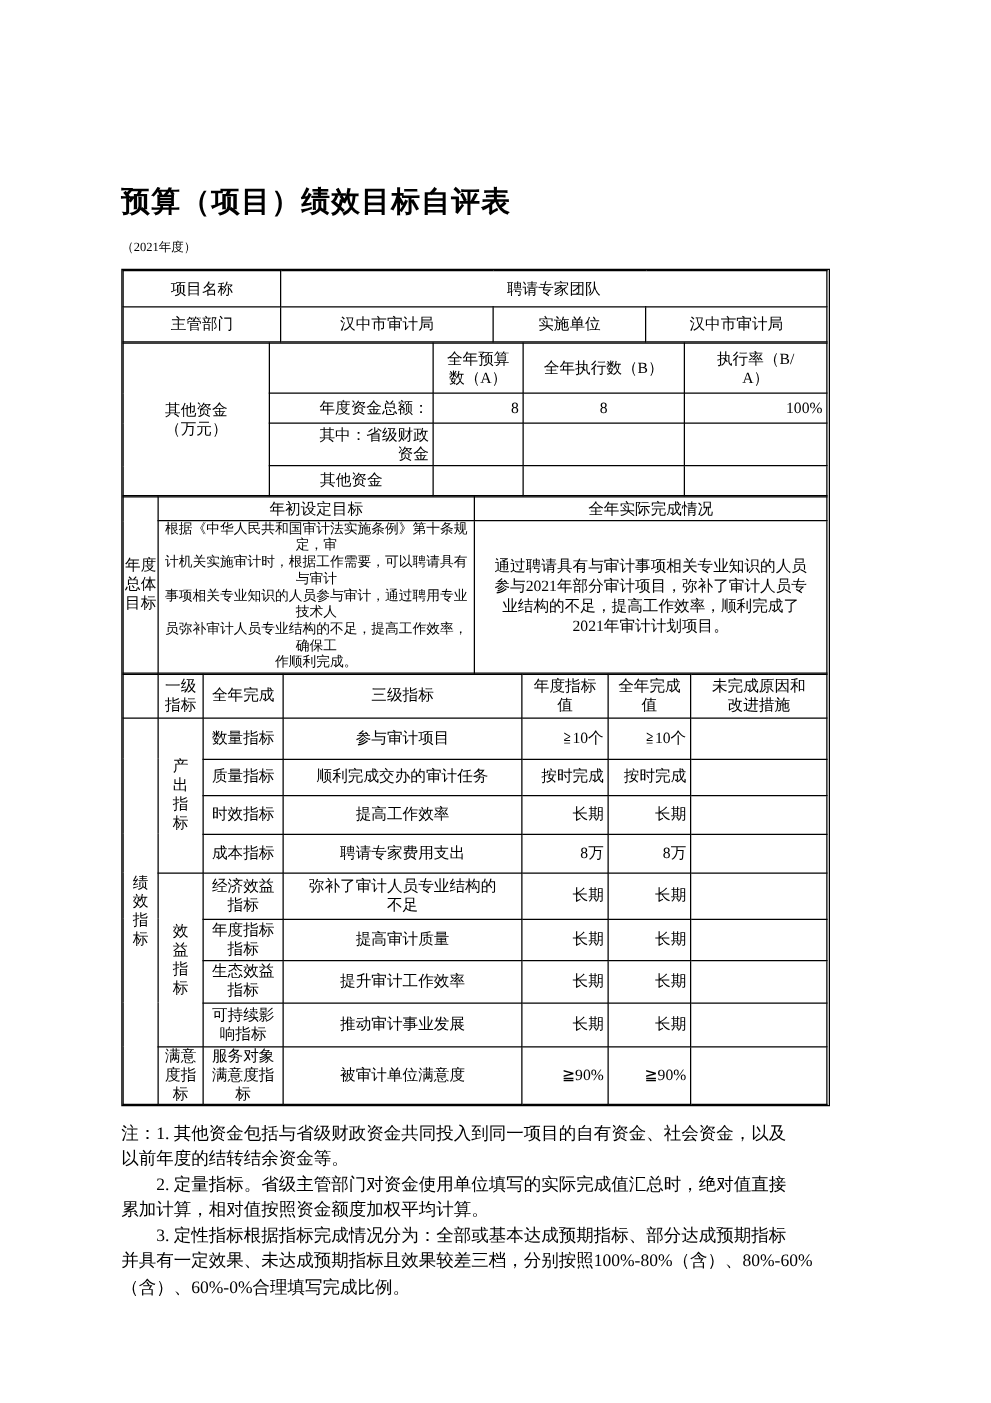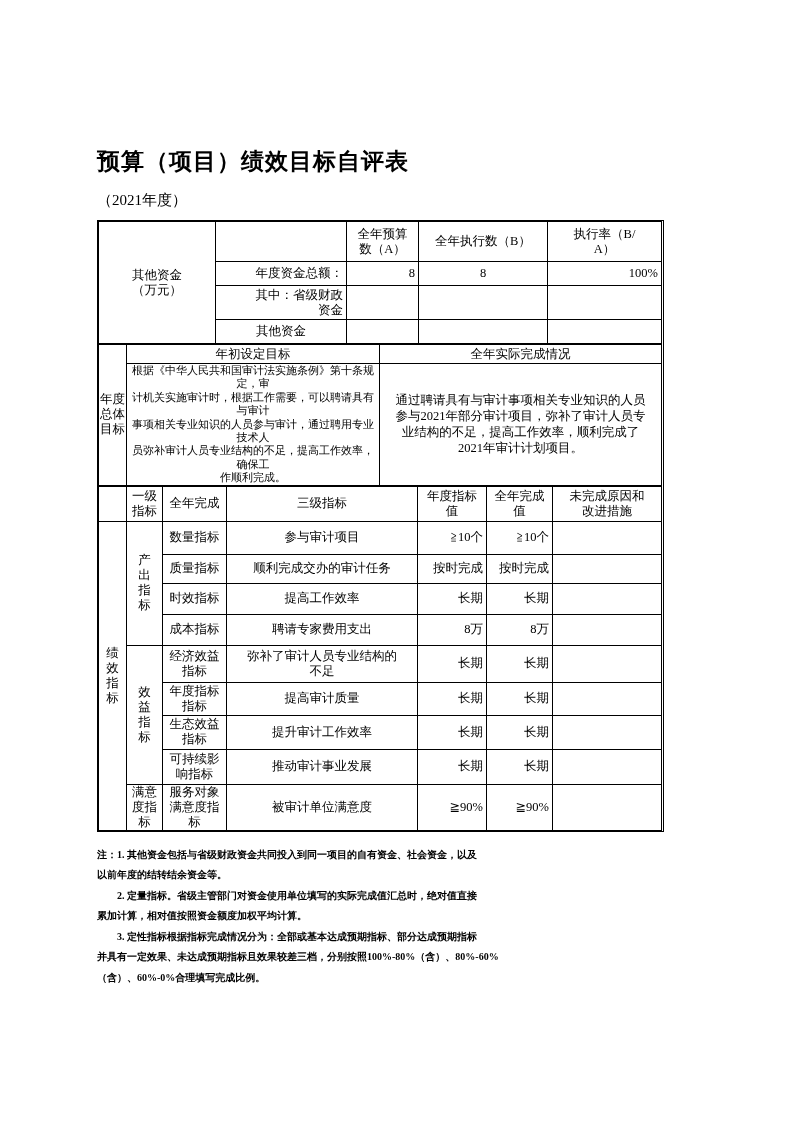--- a/index.html
+++ b/index.html
@@ -1,45 +1,65 @@
 <!DOCTYPE html>
 <html><head>
 <meta charset="utf-8">
 <style>
   html,body{margin:0;padding:0;background:#fff;}
   .page{position:relative;width:793px;height:1122px;background:#fff;overflow:hidden;
         font-family:"Liberation Serif","DejaVu Serif",serif;color:#000;}
   .head{padding-top:146px;margin-left:97px;width:565px;}
   .title{margin:0;font-size:23px;font-weight:bold;letter-spacing:1px;}
-  .subtitle{margin-top:14px;font-size:15px;}
+  .subtitle{margin-top:14px;font-size:10px;}
   .doc-table{margin:10px 0 0 97px;width:565px;border:1px solid #000;}
   table{border-collapse:collapse;table-layout:fixed;width:563px;font-size:12.5px;}
   td{border:1px solid #000;padding:0 3px;text-align:center;vertical-align:middle;
      line-height:15px;overflow:hidden;}
   .pre{white-space:pre-line;margin-top:33px;}
   .left{text-align:right;}
   .right{text-align:right;}
   .tight{padding:0 1px;}
   .goal-set{font-size:11px;line-height:13.4px;text-align:center;}
   .goal-act{font-size:12.5px;line-height:16px;text-align:center;}
-  .notes{margin:13px 0 0 97px;width:585px;font-size:10px;line-height:20.5px;
-         white-space:pre-line;text-align:left;font-weight:bold;}
+  .notes{margin:13px 0 0 97px;width:585px;font-size:14px;line-height:20.5px;
+         white-space:pre-line;text-align:left;}
 </style>
 </head>
 <body>
 
 <div class="page">
 
   <div class="head">
     <h1 class="title">预算（项目）绩效目标自评表</h1>
     <div class="subtitle">（2021年度）</div>
   </div>
 
   <div class="doc-table">
 
+    <table class="s1">
+      <colgroup>
+          <col style="width:126px">
+          <col style="width:170px">
+          <col style="width:122px">
+          <col style="width:145px">
+        </colgroup>
+      <tbody>
+      <tr style="height:29px">
+        <td>项目名称</td>
+        <td colspan="3">聘请专家团队</td>
+      </tr>
+      <tr style="height:28px">
+        <td>主管部门</td>
+        <td>汉中市审计局</td>
+        <td>实施单位</td>
+        <td>汉中市审计局</td>
+      </tr>
+      </tbody>
+    </table>
 
     <table class="s2">
       <colgroup>
           <col style="width:117px">
           <col style="width:131px">
           <col style="width:72px">
           <col style="width:129px">
           <col style="width:114px">
         </colgroup>
       <tbody>

